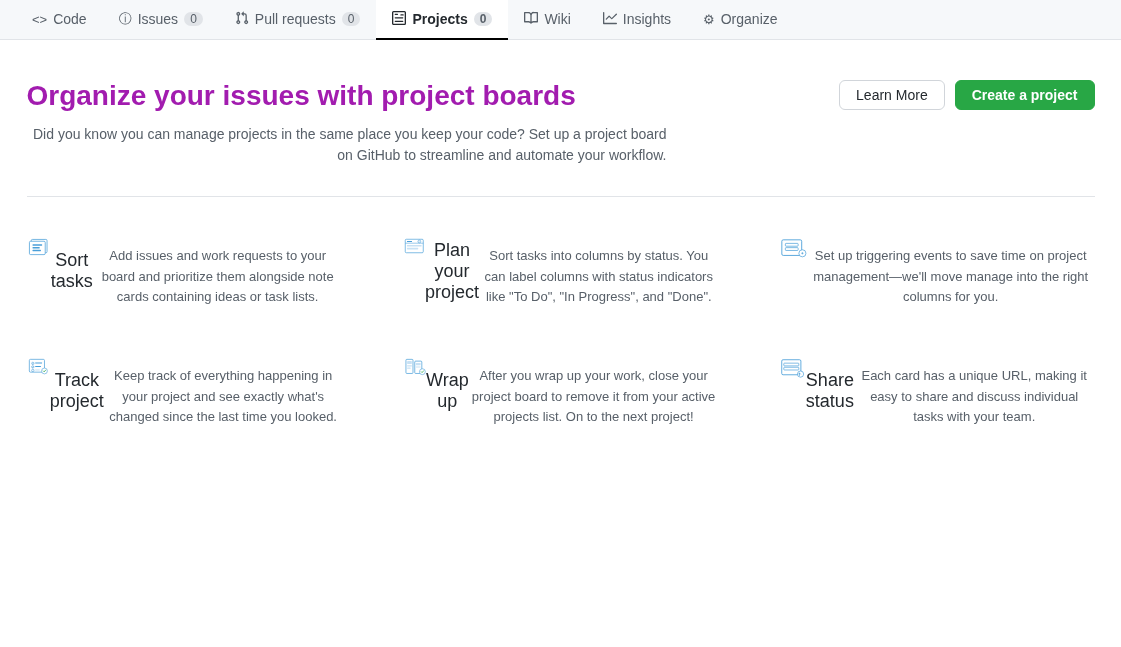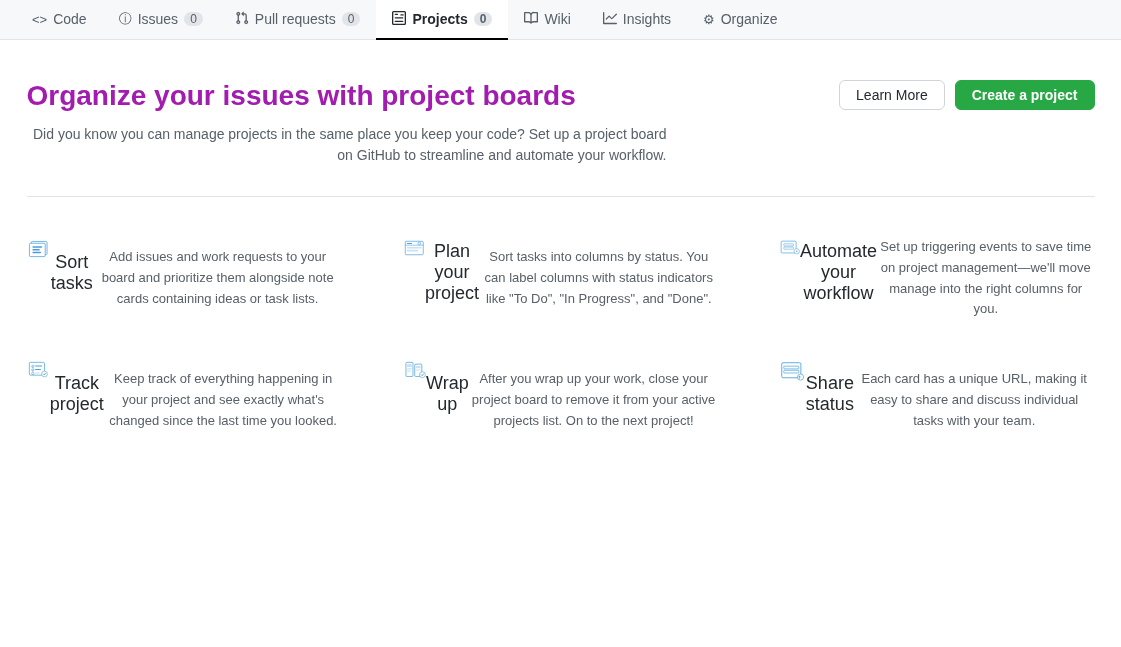--- a/index.html
+++ b/index.html
@@ -241,21 +241,20 @@
       <div class="feature-icon">
         <svg viewBox="0 0 80 64" fill="none" xmlns="http://www.w3.org/2000/svg">
           <rect x="8" y="8" width="56" height="44" rx="4" stroke="#4a9fd9" stroke-width="2.5" fill="none"></rect>
           <rect x="18" y="18" width="36" height="8" rx="2" stroke="#4a9fd9" stroke-width="2" fill="none"></rect>
           <rect x="18" y="30" width="36" height="8" rx="2" stroke="#4a9fd9" stroke-width="2" fill="none"></rect>
           <circle cx="66" cy="46" r="10" stroke="#4a9fd9" stroke-width="2" fill="white"></circle>
           <line x1="63" y1="46" x2="69" y2="46" stroke="#4a9fd9" stroke-width="2"></line>
           <line x1="66" y1="43" x2="66" y2="49" stroke="#4a9fd9" stroke-width="2"></line>
         </svg>
       </div>
-      <h3 class="feature-title">Automate your workflow</h3>
       <p class="feature-desc">Set up triggering events to save time on project management—we'll move manage into the right columns for you.</p>
     </div>
 
     <div class="feature-item">
       <div class="feature-icon">
         <svg viewBox="0 0 80 64" fill="none" xmlns="http://www.w3.org/2000/svg">
           <rect x="8" y="8" width="52" height="44" rx="4" stroke="#4a9fd9" stroke-width="2.5" fill="none"></rect>
           <circle cx="20" cy="22" r="4" stroke="#4a9fd9" stroke-width="2" fill="none"></circle>
           <polyline points="17,22 19,24 23,20" stroke="#4a9fd9" stroke-width="1.5" fill="none"></polyline>
           <rect x="28" y="19" width="24" height="3" rx="1" fill="#4a9fd9"></rect>

